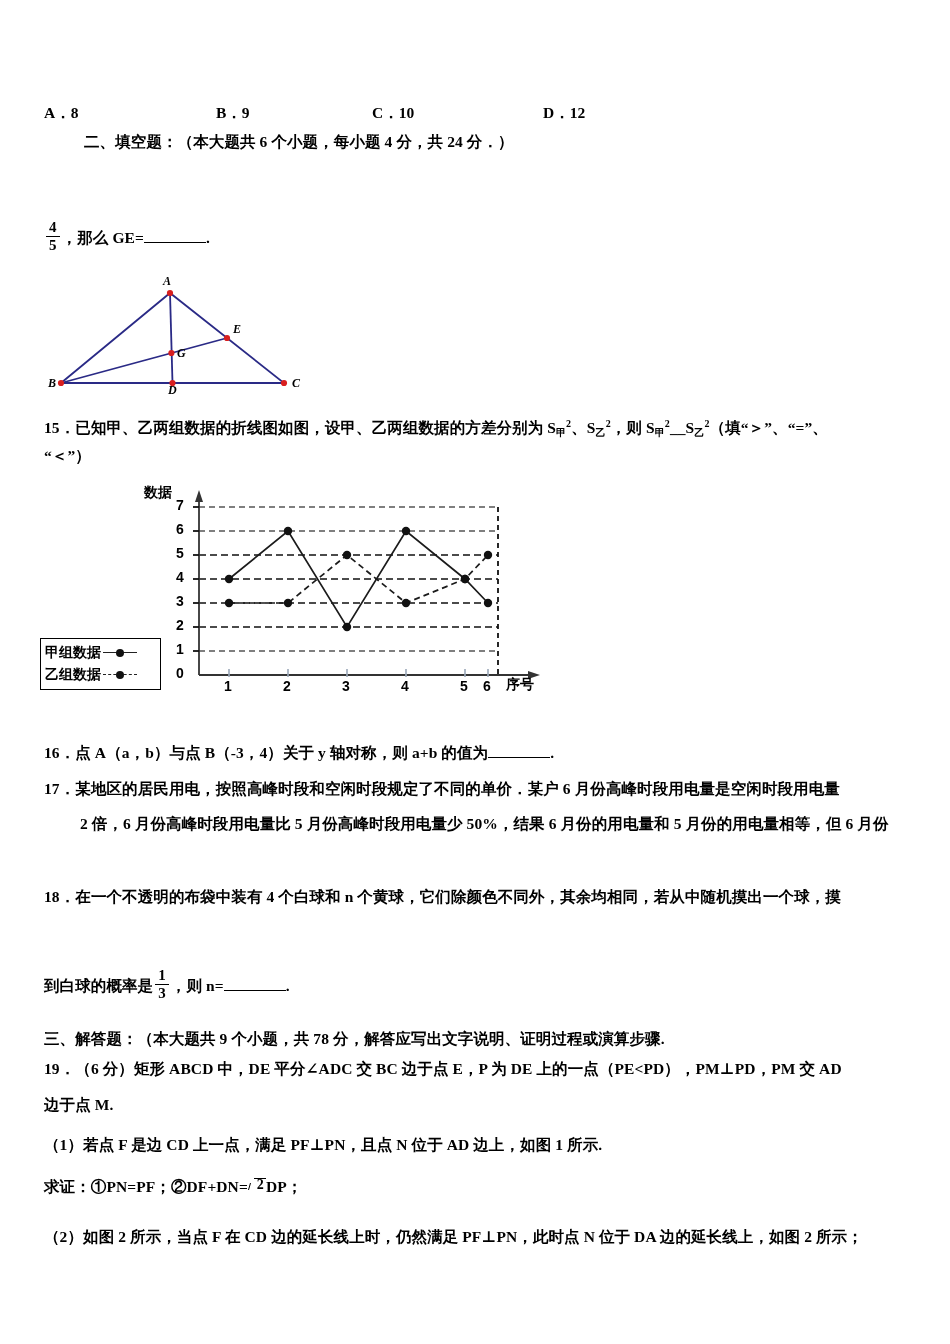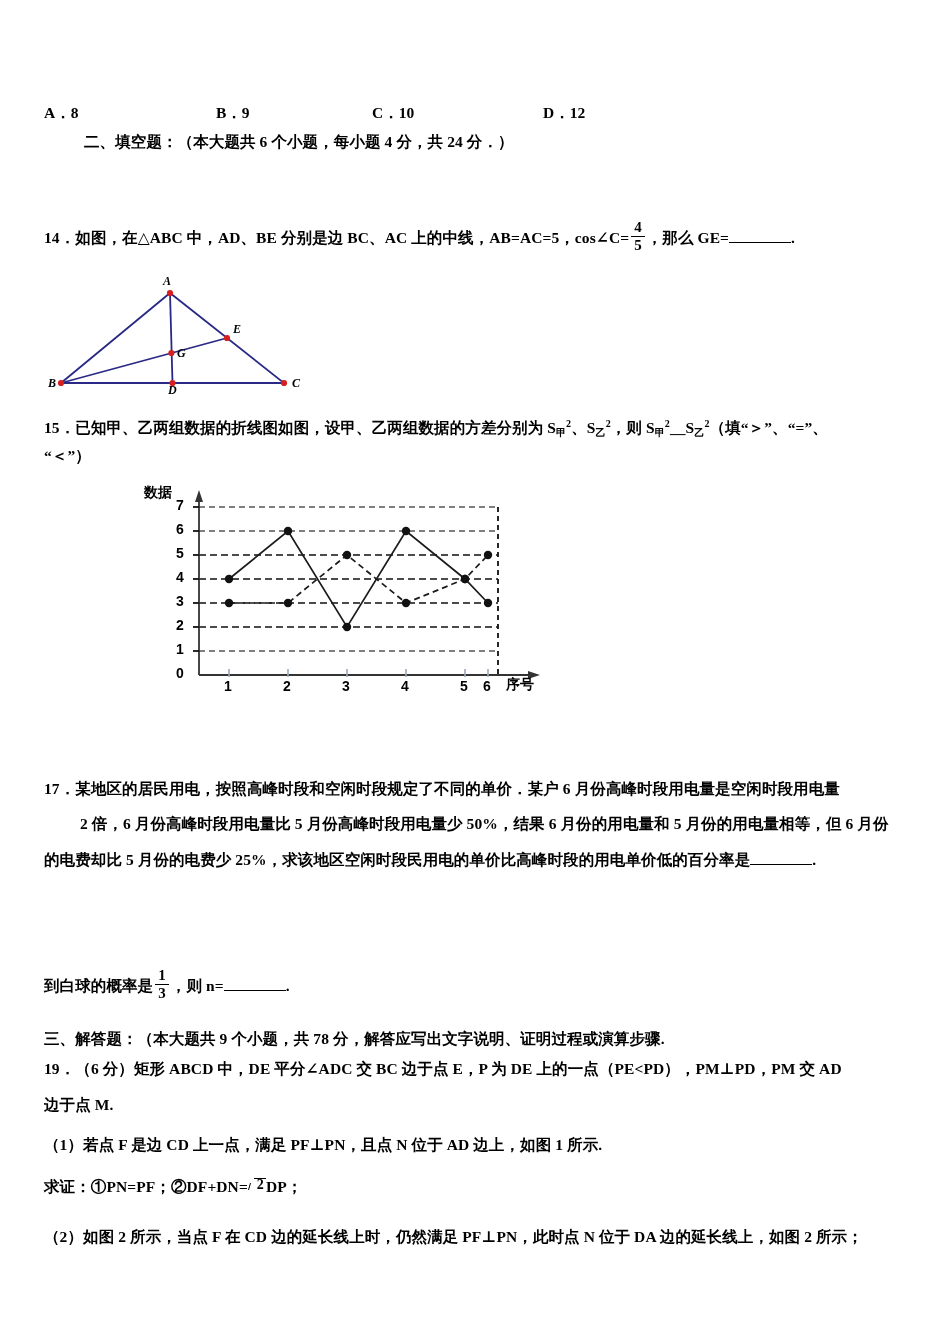--- a/index.html
+++ b/index.html
@@ -184,21 +184,21 @@
     <span class="ch" style="left:0px;">A．8</span>
     <span class="ch" style="left:172px;">B．9</span>
     <span class="ch" style="left:328px;">C．10</span>
     <span class="ch" style="left:499px;">D．12</span>
   </div>
 
   <div class="line" style="left:60px; top:133px;margin-left:24px;">二、填空题：（本大题共 6 个小题，每小题 4 分，共 24 分．）</div>
 
 
   <div class="line" style="left:44px; top:220px;">
-    <span>14．如图，在△ABC 中，AD、BE 分别是边 BC、AC 上的中线，AB=AC=5，cos∠C=</span><span class="frac"><span class="num">4</span><span class="den">5</span></span><span>，那么 GE=</span><span class="blank w2"></span>.
+    <span class="frac"><span class="num">4</span><span class="den">5</span></span><span>，那么 GE=</span><span class="blank w2"></span>.
   </div>
 
   <div class="fig-triangle">
     <svg width="290" height="122" viewBox="0 0 290 122">
 
       <polygon points="17,107 126,17 240,107" fill="none" stroke="#2a2a86" stroke-width="1.8"></polygon>
 
       <line x1="126" y1="17" x2="128.5" y2="107" stroke="#2a2a86" stroke-width="1.8"></line>
 
       <line x1="17" y1="107" x2="183" y2="62" stroke="#2a2a86" stroke-width="1.8"></line>
@@ -292,29 +292,46 @@
 
     
     <span class="axis-title" style="left:188px; top:198px;">1</span>
     <span class="axis-title" style="left:247px; top:198px;">2</span>
     <span class="axis-title" style="left:306px; top:198px;">3</span>
     <span class="axis-title" style="left:365px; top:198px;">4</span>
     <span class="axis-title" style="left:424px; top:198px;">5</span>
     <span class="axis-title" style="left:447px; top:198px;">6</span>
 
     
-  </div>
-
+    <div class="chart-legend">
+      <div class="legend-row">
+        <span class="lbl">甲组数据</span>
+        <span class="legend-key">
+          <span class="kline"></span>
+            <span class="kdot"></span>
+        </span>
+      </div>
+      <div class="legend-row">
+        <span class="lbl">乙组数据</span>
+        <span class="legend-key">
+          <span class="kline dashed"></span>
+            <span class="kdot"></span>
+        </span>
+      </div>
+    </div>
+  </div>
+
+  <div class="line" style="left:44px; top:744px;">
+    <span>16．点 A（a，b）与点 B（‑3，4）关于 y 轴对称，则 a+b 的值为</span><span class="blank w2"></span>.
+  </div>
 
   <div class="line" style="left:44px; top:780px;">17．某地区的居民用电，按照高峰时段和空闲时段规定了不同的单价．某户 6 月份高峰时段用电量是空闲时段用电量</div>
   <div class="line" style="left:44px; top:815px;margin-left:36px;">2 倍，6 月份高峰时段用电量比 5 月份高峰时段用电量少 50%，结果 6 月份的用电量和 5 月份的用电量相等，但 6 月份</div>
-  <div class="line" style="left:44px; top:851px;">
-    <span>的电费却比 5 月份的电费少 25%，求该地区空闲时段民用电的单价比高峰时段的用电单价低的百分率是</span><span class="blank w2"></span>.
-  </div>
-
+
+  <div class="line" style="left:44px; top:888px;">18．在一个不透明的布袋中装有 4 个白球和 n 个黄球，它们除颜色不同外，其余均相同，若从中随机摸出一个球，摸</div>
   <div class="line" style="left:44px; top:968px;">
     <span>到白球的概率是</span><span class="frac"><span class="num">1</span><span class="den">3</span></span><span>，则 n=</span><span class="blank w2"></span>.
   </div>
 
   <div class="line" style="left:44px; top:1030px;">三、解答题：（本大题共 9 个小题，共 78 分，解答应写出文字说明、证明过程或演算步骤.</div>
 
   <div class="line" style="left:44px; top:1060px;">19．（6 分）矩形 ABCD 中，DE 平分∠ADC 交 BC 边于点 E，P 为 DE 上的一点（PE&lt;PD），PM⊥PD，PM 交 AD</div>
   <div class="line" style="left:44px; top:1096px;">边于点 M.</div>
   <div class="line" style="left:44px; top:1136px;">（1）若点 F 是边 CD 上一点，满足 PF⊥PN，且点 N 位于 AD 边上，如图 1 所示.</div>
   <div class="line" style="left:44px; top:1177px;">

